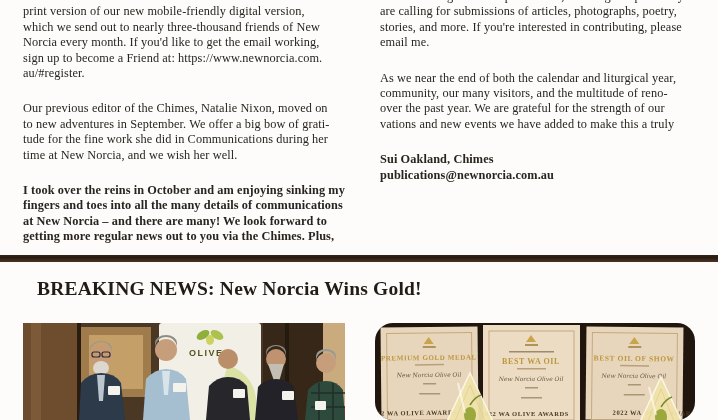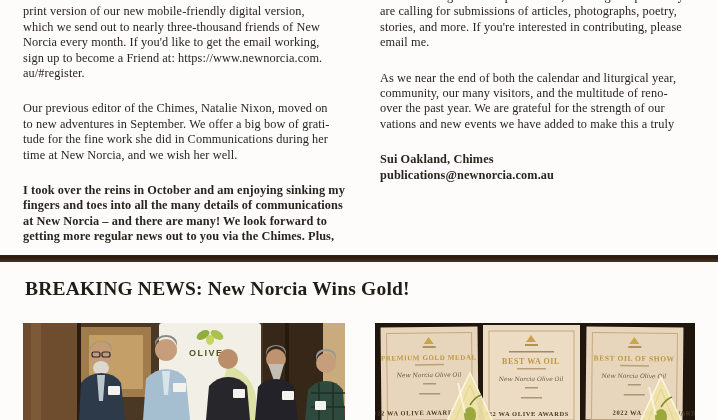--- a/index.html
+++ b/index.html
@@ -12,27 +12,27 @@
   .col .para:last-child{margin-bottom:0;font-weight:bold;}
   .col .tline{line-height:15.4px;white-space:nowrap;letter-spacing:0.1px;}
   .col-left{left:23px;width:324px;}
   .col-right{left:380px;width:330px;}
   .divider{
     position:absolute;left:0;top:255px;width:718px;height:7px;
     background:linear-gradient(180deg,#23150d 0%,#32211414 0%,#2a1a10 35%,#4a3424 100%);
     background-color:#352317;
   }
   .headline{
-    position:absolute;left:25px;top:278px;
+    position:absolute;left:37px;top:278px;
     font-size:19.5px;font-weight:bold;color:#221c16;letter-spacing:0.2px;
     white-space:nowrap;
   }
   .photo{position:absolute;top:323px;overflow:hidden;}
   .photo-left{left:23px;width:322px;height:97px;}
-  .photo-right{left:375px;width:320px;height:97px;}
+  .photo-right{left:375px;width:320px;height:97px;border-radius:18px;}
   svg{display:block;}
   .cert-heading{font-family:"Liberation Serif",serif;font-weight:bold;letter-spacing:0.6px;}
   .cert-cursive{font-family:"DejaVu Serif",serif;font-style:italic;}
 </style>
 </head>
 <body>
 
 <div class="page">
 
   <div class="col col-left">

